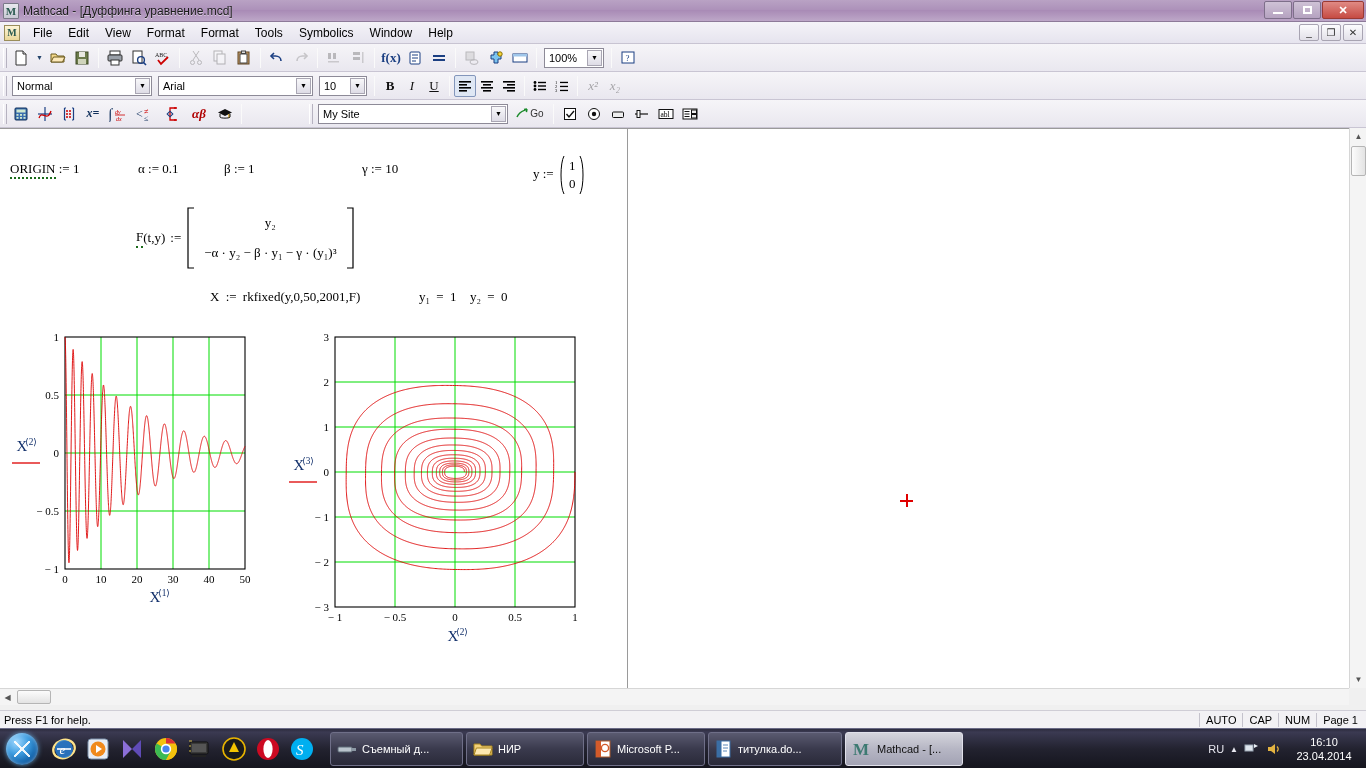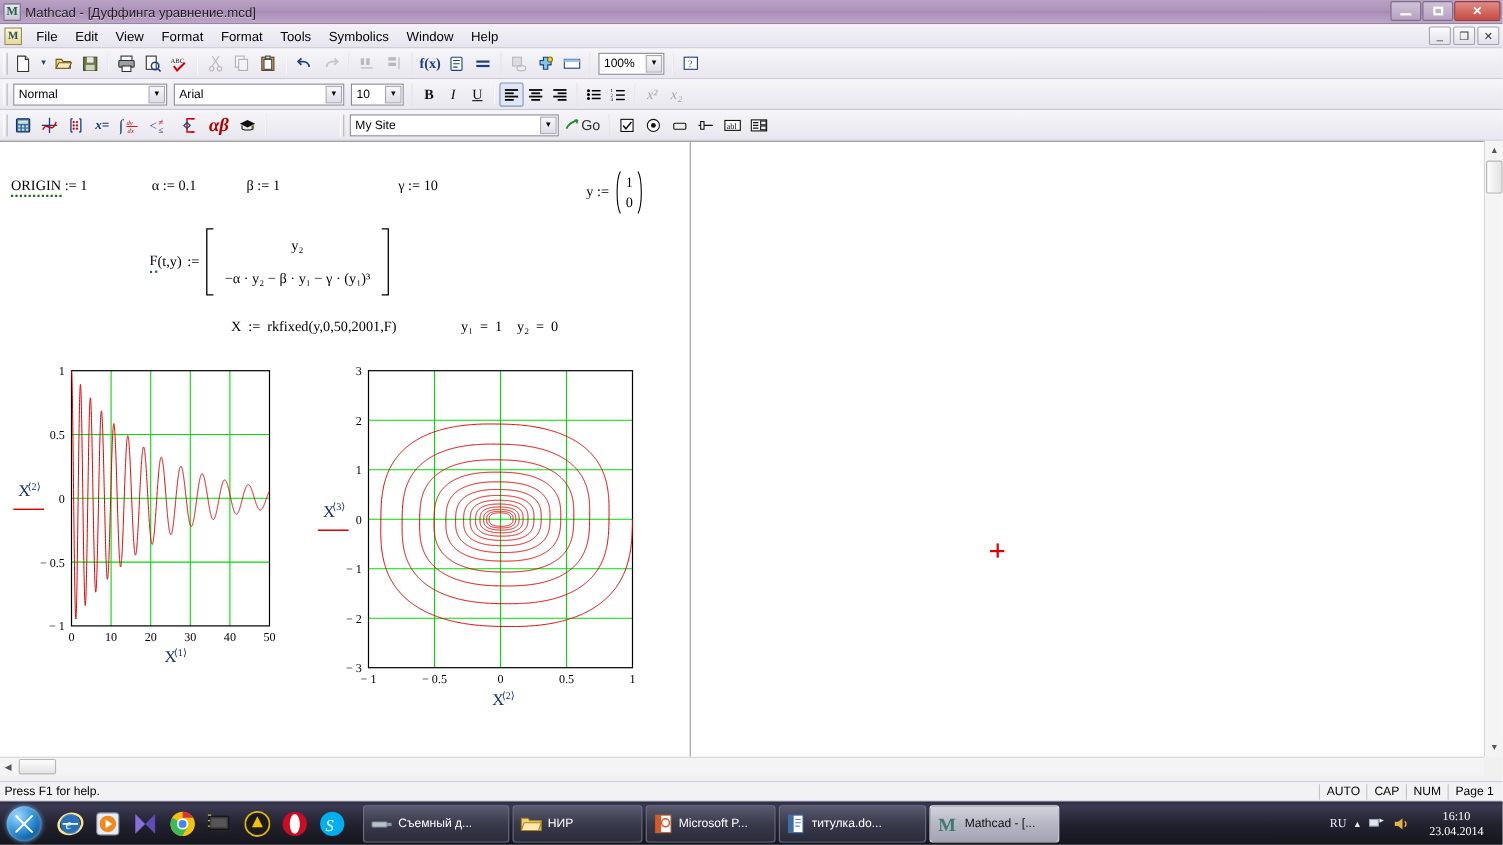--- a/index.html
+++ b/index.html
@@ -231,21 +231,21 @@
     background: linear-gradient(to bottom,#5a5a70,#3a3a4d 50%,#2a2a39);
     border:1px solid #6f6f88; border-radius:3px;
     color:#fff; font-size:11px; overflow:hidden; white-space:nowrap;
   }
   .taskbtn.active {
     background: linear-gradient(to bottom,#d4d4dc,#b6b6c4 50%,#a3a3b4);
     color:#111; border-color:#e0e0ea;
   }
   .tray {
     position:absolute; right:0; top:0; height:40px; display:flex; align-items:center;
-    gap:6px; padding-right:6px; color:#e8e8f0; font-size:11px;font-family:Liberation Serif, serif;
+    gap:6px; padding-right:6px; color:#e8e8f0; font-size:11px;
   }
   .clock { text-align:center; line-height:14px; font-size:11px; color:#fff; width:72px;}
 </style>
 </head>
 <body>
 
 <div id="app">
 
   <div class="titlebar">
     <div class="tb-icon">M</div>
@@ -555,42 +555,42 @@
         </svg>
     </div>
     <div class="tbtn">
       <svg width="16" height="16" viewBox="0 0 16 16">
           <path d="M11 2H5v12h6" fill="none" stroke="#cc0000" stroke-width="1.3"></path>
           <rect x="3" y="6" width="4" height="4" transform="rotate(45 5 8)" fill="none" stroke="#1b3f82" stroke-width="1.1"></rect>
           <path d="M9 2h3M9 14h3" stroke="#cc0000" stroke-width="1.3"></path>
         </svg>
     </div>
     <div class="tbtn" style="width:26px">
-      <span style="font-family:'Liberation Serif',serif;font-style:italic;font-weight:bold;color:#b00000;font-size:17px">αβ</span>
+      <span style="font-family:'Liberation Serif',serif;font-style:italic;font-weight:bold;color:#b00000;font-size:13px">αβ</span>
     </div>
     <div class="tbtn">
       <svg width="16" height="16" viewBox="0 0 16 16">
           <path d="M8 3L1 6.5 8 10l7-3.5z" fill="#111"></path>
           <path d="M12 8v4" stroke="#d4a017" stroke-width="1.4"></path>
           <path d="M3 8v3c0 1.5 10 1.5 10 0V8" fill="none" stroke="#111" stroke-width="1"></path>
         </svg>
     </div>
     <div class="tsep"></div>
 
     <div style="width:60px"></div>
     <div class="grip"></div>
     <div class="combo site">
       <span>My Site</span>
       <span class="arrow">▼</span>
     </div>
     <div class="tbtn" style="width:36px">
       <svg width="13" height="13" viewBox="0 0 13 13">
           <path d="M1 10c3-7 8-6 10-8M11 2l-.6 3.2M11 2L8 2.6" fill="none" stroke="#1a8a2a" stroke-width="1.5"></path>
         </svg>
-      <span style="font-size:13px;color:#333;margin-left:1px">Go</span>
+      <span style="font-size:10px;color:#333;margin-left:1px">Go</span>
     </div>
     <div class="tsep"></div>
 
     <div class="tbtn">
       <svg width="14" height="14" viewBox="0 0 14 14">
           <rect x="1.5" y="1.5" width="11" height="11" fill="#fff" stroke="#111"></rect>
           <path d="M3.5 7l2.5 3 5-6" fill="none" stroke="#111" stroke-width="1.4"></path>
         </svg>
     </div>
     <div class="tbtn">

